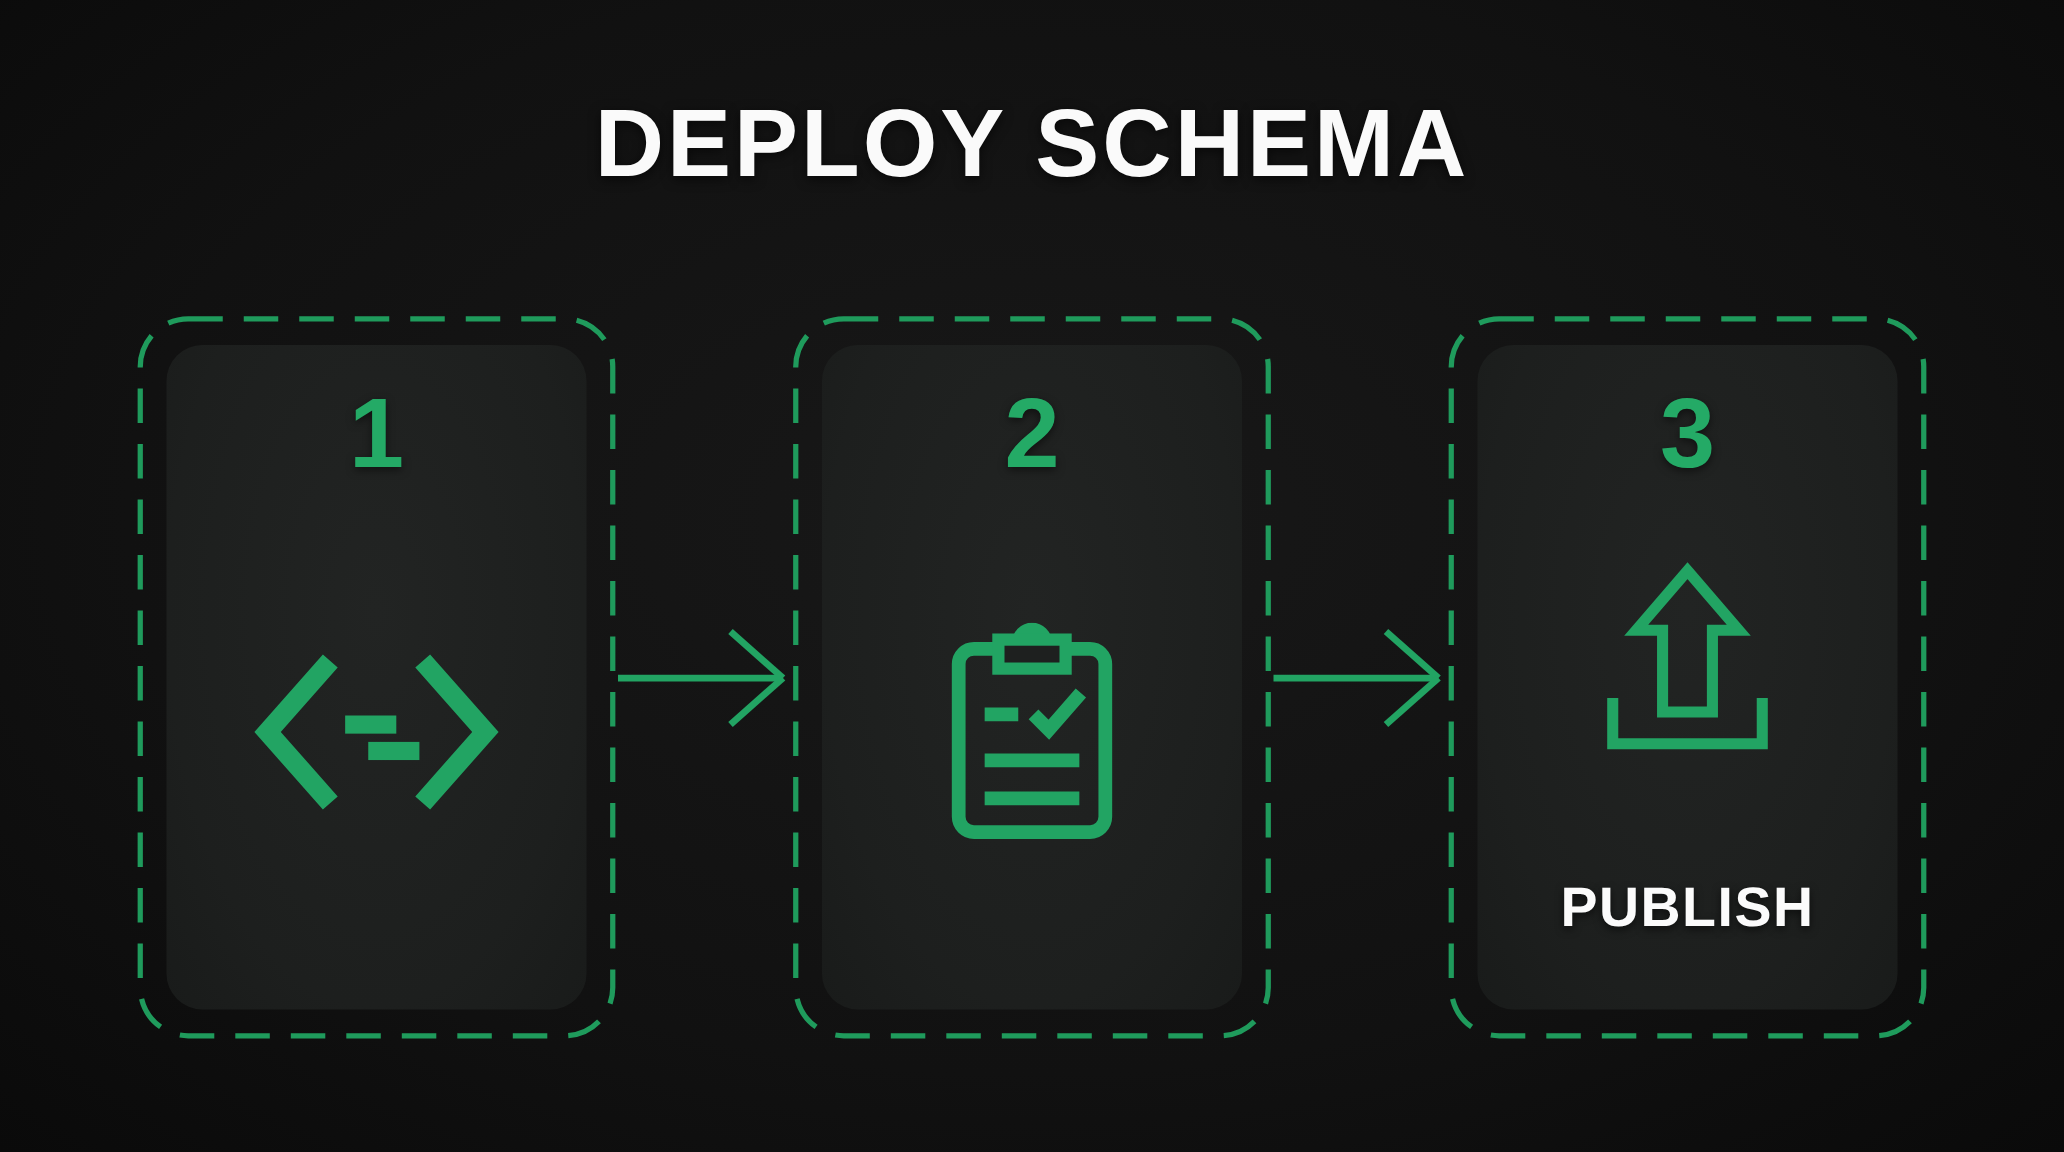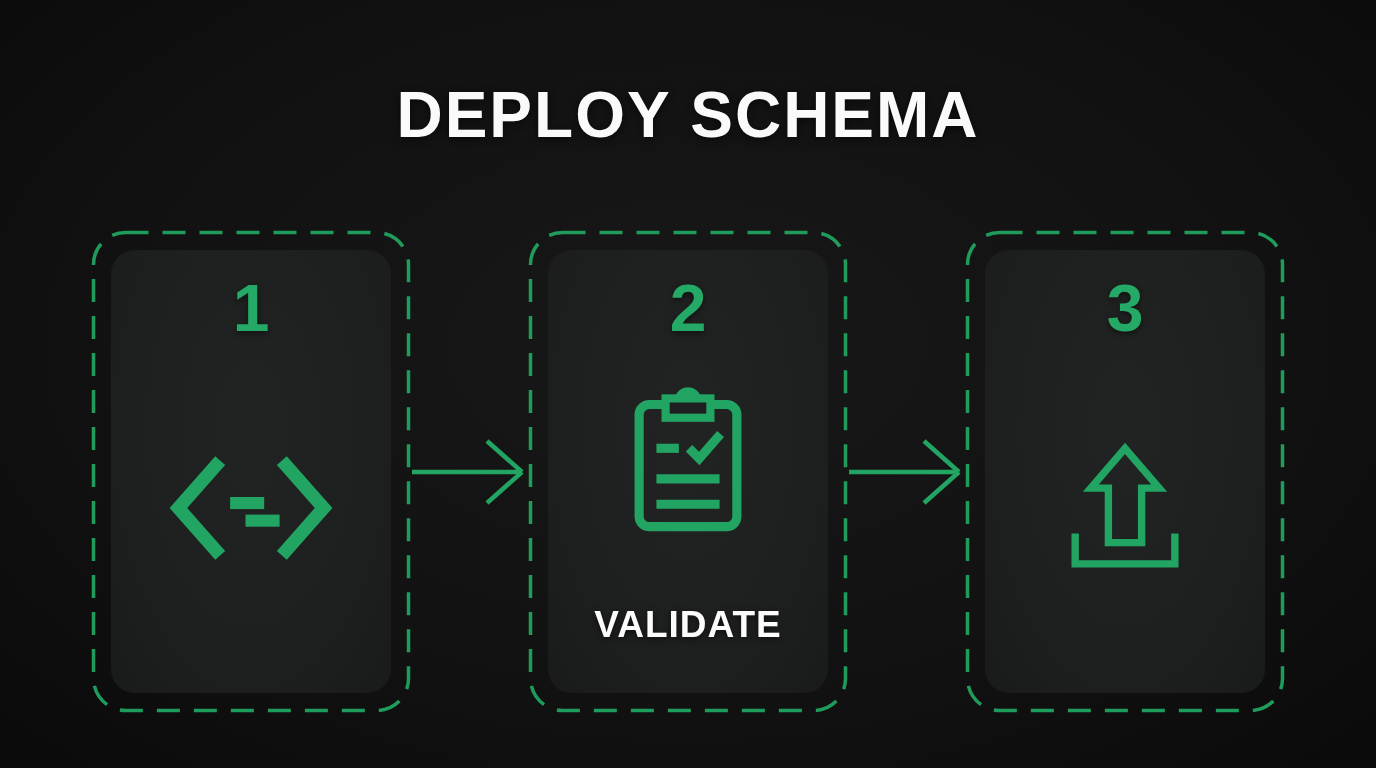--- a/index.html
+++ b/index.html
@@ -2,21 +2,21 @@
 <html><head>
 <meta charset="utf-8">
 <style>
   * { margin: 0; padding: 0; box-sizing: border-box; }
   html, body { width: 1376px; height: 768px; overflow: hidden; }
   body {
     font-family: "Liberation Sans", sans-serif;
     background: radial-gradient(ellipse at 50% 45%, #181818 0%, #111111 62%, #0a0a0a 100%);
     color: #f5f5f5;
   }
-  .header { text-align: center; padding-top: 80px; }
+  .header { text-align: center; padding-top: 60px; }
   .title {
     font-size: 64px;
     font-weight: 700;
     letter-spacing: 2px;
     line-height: 70px;
     color: #fafafa;
     text-shadow: 0 2px 8px rgba(0,0,0,0.6);
   }
   .flow {
     display: flex;
@@ -130,21 +130,20 @@
           <circle cx="55" cy="13" r="9" fill="none" stroke="#22a463" stroke-width="8"></circle>
           <rect x="33" y="11" width="44" height="19" fill="#1e201f" stroke="#22a463" stroke-width="8"></rect>
           <g fill="none" stroke="#22a463" stroke-width="9">
             <line x1="24" y1="60" x2="46" y2="60"></line>
             <polyline points="56,60 66,70 87,46"></polyline>
             <line x1="24" y1="90" x2="86" y2="90"></line>
             <line x1="24" y1="115" x2="86" y2="115"></line>
           </g>
         </svg>
       </div>
-      <div class="step-label">VALIDATE</div>
     </div>
   </div>
 
   <div class="connector">
     <svg width="117" height="96" viewBox="0 0 117 96">
       <g fill="none" stroke="#22a463" stroke-width="4.5">
         <line x1="1" y1="48" x2="110" y2="48"></line>
         <line x1="76" y1="17" x2="111" y2="48"></line>
         <line x1="76" y1="79" x2="111" y2="48"></line>
       </g>
@@ -158,16 +157,17 @@
     <div class="card-inner">
       <div class="step-number">3</div>
       <div class="icon-box">
         <svg width="120" height="146" viewBox="0 0 130 145">
           <g fill="none" stroke="#22a463" stroke-width="8">
             <path d="M 65 8 L 102 51 L 83 51 L 83 110 L 47 110 L 47 51 L 28 51 Z"></path>
             <polyline points="11,100 11,133 119,133 119,100"></polyline>
           </g>
         </svg>
       </div>
+      <div class="step-label">PUBLISH</div>
     </div>
   </div>
 
 </div>
 
 </body></html>

